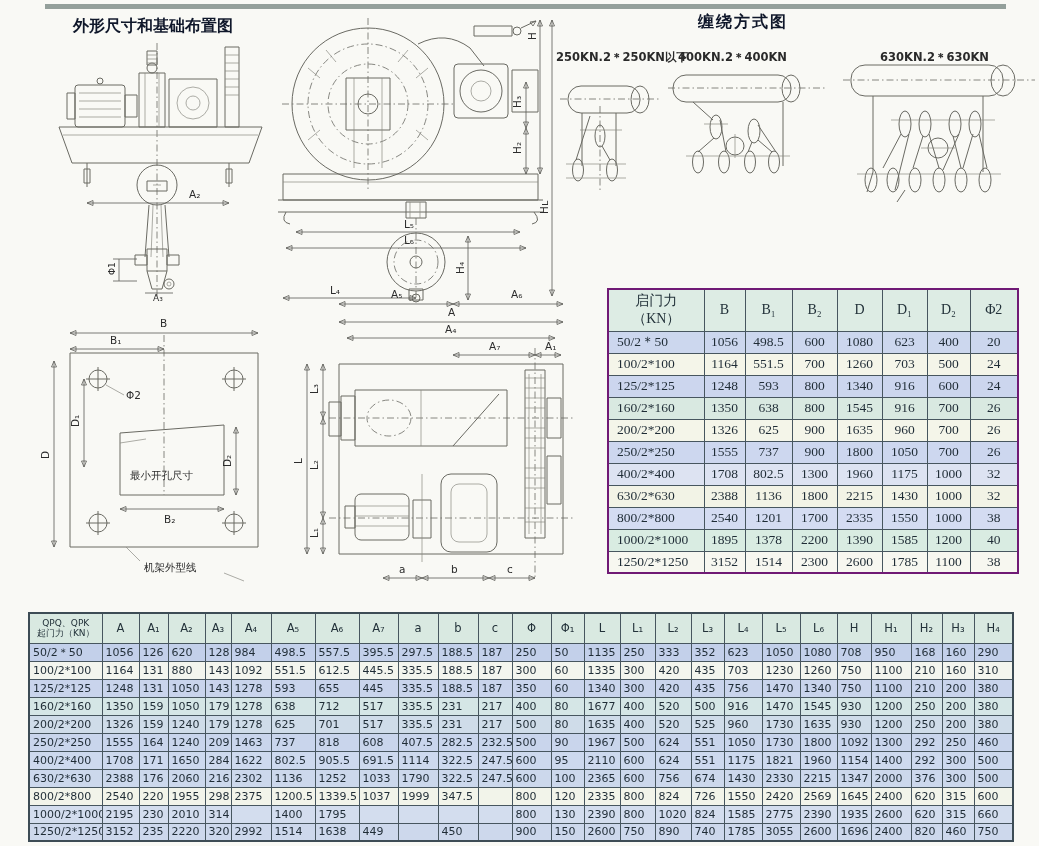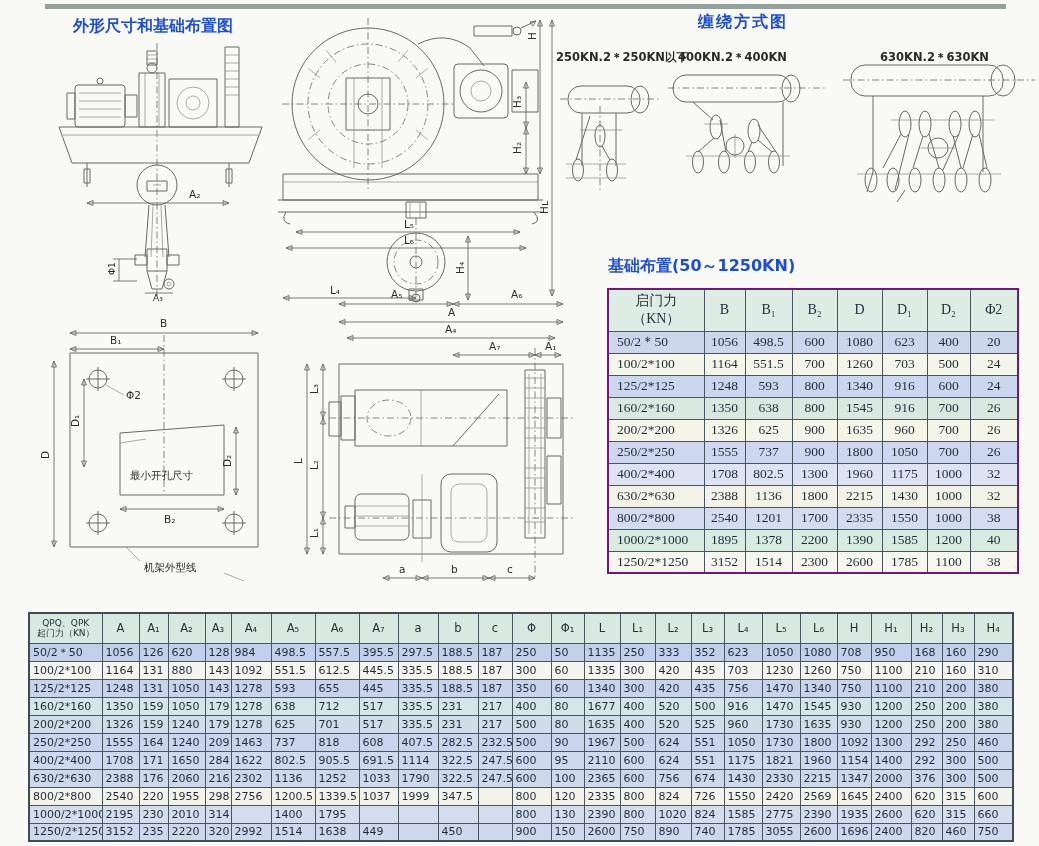--- a/index.html
+++ b/index.html
@@ -1,20 +1,20 @@
 <!DOCTYPE html>
 <html><head>
 <meta charset="utf-8">
 <style>
   * { margin:0; padding:0; box-sizing:border-box; }
   body { background:#e8e8e4; font-family:"DejaVu Sans","Liberation Sans",sans-serif; }
   .page { position:relative; width:1039px; height:846px; background:#f9f9f5; overflow:hidden; color:#222; }
   .top-bar { position:absolute; left:45px; top:4px; width:961px; height:5px; background:#94a09b; }
 
-  .sec-title { position:absolute; font-weight:bold; color:#1d4ed8; white-space:nowrap; }
+  .sec-title { position:absolute; font-weight:bold; color:#0f172a; white-space:nowrap; }
   #left-title   { left:73px;  top:16px;  font-size:16px; }
   #wind-title   { left:698px; top:12px;  font-size:16px; letter-spacing:2px; }
   #found-title  { left:608px; top:256px; font-size:16px; }
   #dim-title    { left:28px;  top:588px; font-size:16px; }
 
   .wind-label { position:absolute; top:50px; font-size:11.5px; font-weight:bold; color:#2a2a2a; white-space:nowrap; }
   #wl-0 { left:556px; } #wl-1 { left:678px;text-align:right; } #wl-2 { left:880px; }
 
   svg { position:absolute; overflow:visible; }
   svg * { vector-effect:non-scaling-stroke; }
@@ -65,21 +65,20 @@
   #dim-table tbody tr:nth-child(11) td{background:#cdd8ec;}
 </style>
 </head>
 <body>
 
 <div class="page">
   <div class="top-bar"></div>
 
   <div class="sec-title" id="left-title">外形尺寸和基础布置图</div>
   <div class="sec-title" id="wind-title">缠绕方式图</div>
-  <div class="sec-title" id="found-title">基础布置(50～1250KN)</div>
 
   <div class="wind-label" id="wl-0">250KN.2＊250KN以下</div>
   <div class="wind-label" id="wl-1">400KN.2＊400KN</div>
   <div class="wind-label" id="wl-2">630KN.2＊630KN</div>
 
   <svg style="left:57px;top:35px" width="210" height="265" viewBox="0 0 210 265">
     <line class="dash" x1="100" y1="8" x2="100" y2="262"></line>
 
     <rect class="ln" x="18" y="50" width="50" height="42" rx="3"></rect>
     <rect class="ln" x="10" y="58" width="8" height="26"></rect>
@@ -830,21 +829,21 @@
           <td>376</td>
           <td>300</td>
           <td>500</td>
         </tr>
         <tr>
           <td>800/2*800</td>
           <td>2540</td>
           <td>220</td>
           <td>1955</td>
           <td>298</td>
-          <td>2756</td>
+          <td>2375</td>
           <td>1200.5</td>
           <td>1339.5</td>
           <td>1037</td>
           <td>1999</td>
           <td>347.5</td>
           <td></td>
           <td>800</td>
           <td>120</td>
           <td>2335</td>
           <td>800</td>

